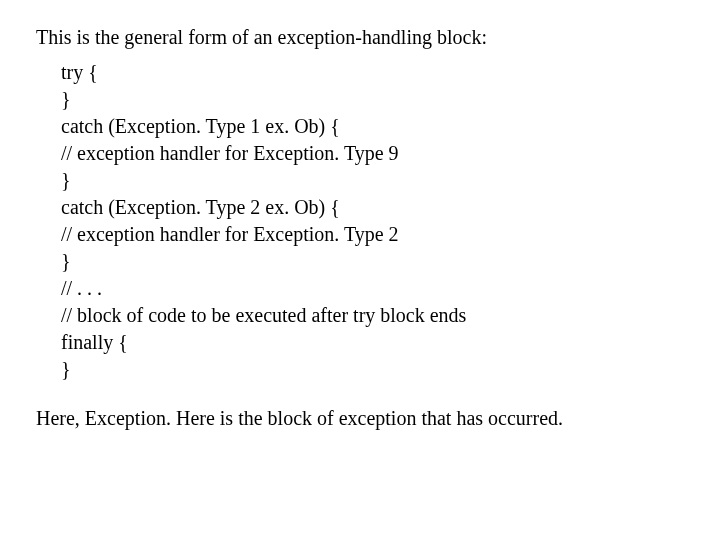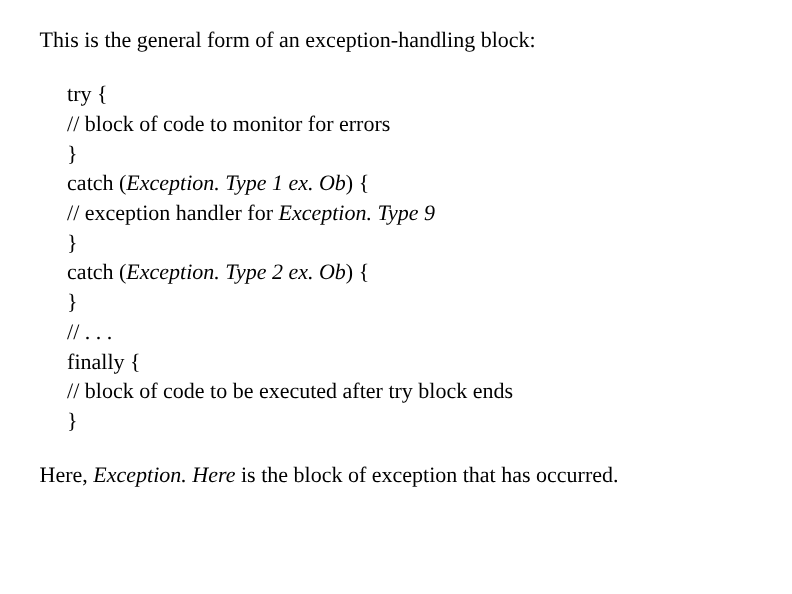--- a/index.html
+++ b/index.html
@@ -11,46 +11,45 @@
       width: 720px;
       height: 540px;
       background: #ffffff;
       font-family: "Times New Roman", Times, serif;
       font-size: 20px;
       color: #000000;
       padding: 24px 0 0 36px;
       line-height: 1.35;
     }
     .intro {
-      margin-bottom: 22px;
+      margin-bottom: 8px;
     }
     .code-block {
       margin-bottom: 22px;
       margin-left: 25px;
     }
     .code-line {
       display: block;
     }
     .italic {
-      font-style: italic;
     }
   </style>
 </head>
 <body>
 
 <div class="intro">This is the general form of an exception-handling block:</div>
 
 <div class="code-block">
   <span class="code-line">try {</span>
-  <span class="code-line">// block of code to monitor for errors</span>
   <span class="code-line">}</span>
   <span class="code-line"><span>catch (</span><span class="italic">Exception. Type 1 ex. Ob</span><span>) {</span></span>
   <span class="code-line"><span>// exception handler for </span><span class="italic">Exception. Type 9</span></span>
   <span class="code-line">}</span>
   <span class="code-line"><span>catch (</span><span class="italic">Exception. Type 2 ex. Ob</span><span>) {</span></span>
+  <span class="code-line"><span>// exception handler for </span><span class="italic">Exception. Type 2</span></span>
   <span class="code-line">}</span>
   <span class="code-line">// . . .</span>
+  <span class="code-line">// block of code to be executed after try block ends</span>
   <span class="code-line">finally {</span>
-  <span class="code-line">// block of code to be executed after try block ends</span>
   <span class="code-line">}</span>
 </div>
 
 <div class="outro"><span>Here, </span><span class="italic">Exception. Here </span><span>is the block of exception that has occurred.</span></div>
 
 </body></html>

